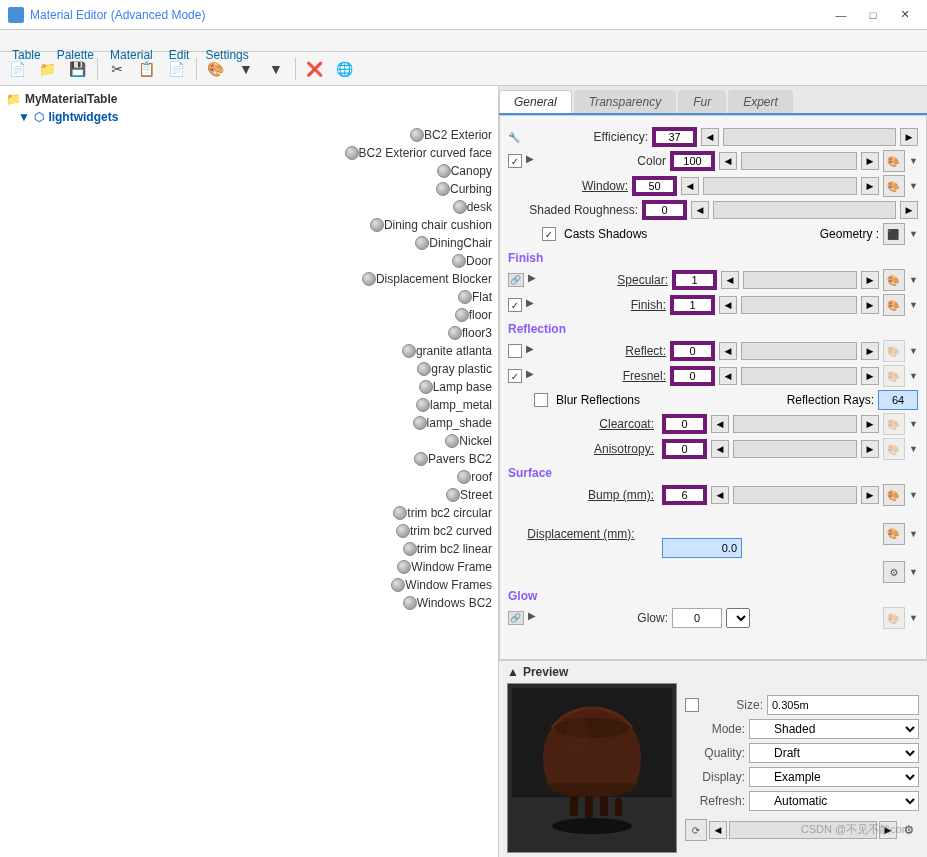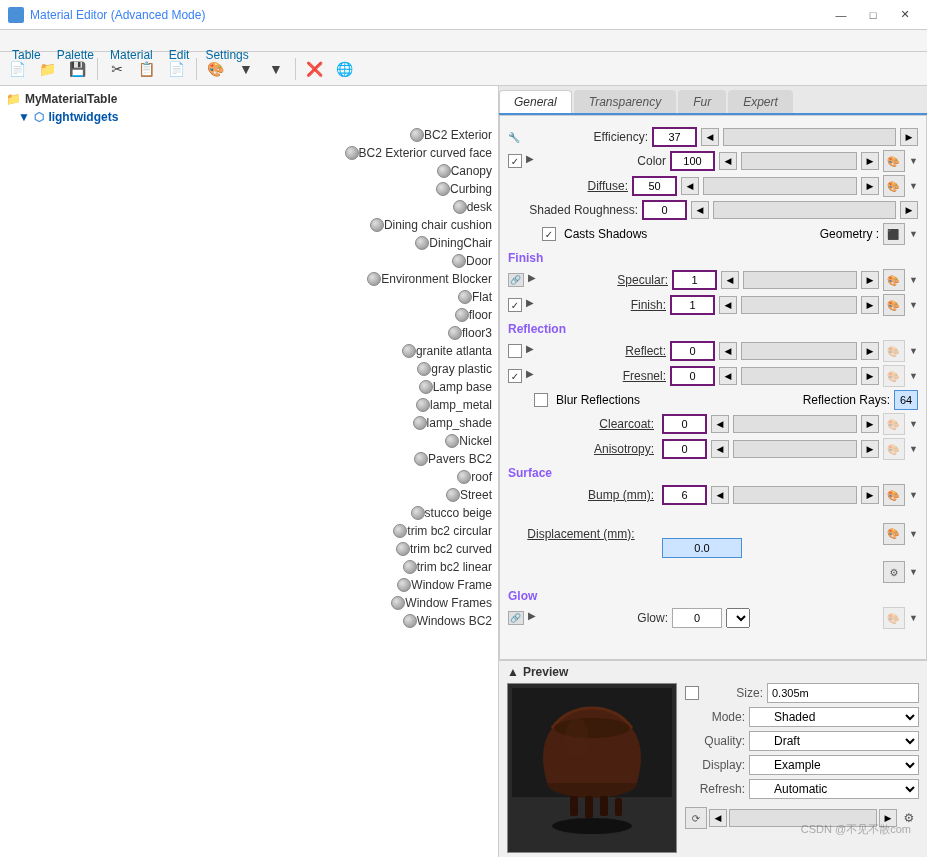--- a/index.html
+++ b/index.html
@@ -40,47 +40,47 @@
     .tab.active { background: #fff; color: #333; border-color: #ccc; font-weight: 500; }
 
     
     .properties { flex: 1; background: #f5f5f5; padding: 8px; overflow-y: auto; border: 1px solid #ccc; margin: 0; }
 
     
     .section-label { font-weight: bold; color: #8b5cf6; margin: 6px 0 4px 0; font-size: 12px; }
     .prop-row { display: flex; align-items: center; margin: 3px 0; gap: 4px; }
     .prop-label { color: #333; min-width: 120px; text-align: right; }
     .prop-label.underline { text-decoration: underline; cursor: pointer; }
-    .prop-value { width: 45px; height: 20px; border: 2px solid #701a75; background: #fff; padding: 1px 4px; text-align: center; }
+    .prop-value { width: 45px; height: 20px; border: 4px solid #701a75; background: #fff; padding: 1px 4px; text-align: center; }
     .slider-arrow { width: 18px; height: 18px; border: 1px solid #aaa; background: #e8e8e8; cursor: pointer; display: flex; align-items: center; justify-content: center; font-size: 9px; }
     .checkbox { width: 14px; height: 14px; border: 1px solid #888; background: #fff; display: flex; align-items: center; justify-content: center; cursor: pointer; flex-shrink: 0; }
     .checkbox.checked::after { content: '✓'; font-size: 10px; color: #333; }
     .icon-btn { width: 22px; height: 22px; border: 1px solid #aaa; background: #e8e8e8; cursor: pointer; display: flex; align-items: center; justify-content: center; font-size: 10px; color: #555; }
     .arrow-btn { width: 16px; height: 16px; background: transparent; border: none; cursor: pointer; color: #555; font-size: 10px; }
     .dropdown-arrow { font-size: 9px; color: #555; cursor: pointer; }
     .geometry-icon { width: 22px; height: 22px; border: 1px solid #aaa; background: #e8e8e8; display: flex; align-items: center; justify-content: center; font-size: 10px; }
 
     
     .preview-section { background: #f0f0f0; border-top: 1px solid #ccc; padding: 4px 8px; }
     .preview-header { display: flex; align-items: center; gap: 4px; margin-bottom: 4px; font-weight: bold; font-size: 12px; color: #333; }
-    .preview-body { display: flex; gap: 8px; }
+    .preview-body { display: flex; gap: 8px; align-items: center; }
     .preview-canvas { width: 170px; height: 170px; background: #2a2a2a; border: 1px solid #888; overflow: hidden; display: flex; align-items: center; justify-content: center; }
     .preview-controls { flex: 1; display: flex; flex-direction: column; gap: 4px; }
     .preview-row { display: flex; align-items: center; gap: 4px; }
     .preview-label { min-width: 60px; text-align: right; color: #555; }
     .preview-input { flex: 1; height: 20px; border: 1px solid #aaa; background: #fff; padding: 1px 4px; }
     .preview-select { flex: 1; height: 20px; border: 1px solid #aaa; background: #fff; padding: 1px 20px; }
     .preview-slider-row { display: flex; align-items: center; gap: 2px; margin-top: 4px; }
     .preview-gear { width: 20px; height: 20px; display: flex; align-items: center; justify-content: center; font-size: 12px; color: #555; cursor: pointer; }
 
     input[type="text"] { font-size: 11px; font-family: inherit; }
 
-    .reflection-rays-input { width: 24px; height: 20px; border: 1px solid #4a90d9; background: #cce4ff; padding: 9px 4px; text-align: center; font-size: 11px; }
-
-    .displacement-input { width: 80px; height: 20px; border: 1px solid #4a90d9; background: #cce4ff; padding: 1px 4px; text-align: center; font-size: 11px; margin-top: 29px; }
+    .reflection-rays-input { width: 40px; height: 20px; border: 1px solid #4a90d9; background: #cce4ff; padding: 9px 4px; text-align: center; font-size: 11px; }
+
+    .displacement-input { width: 80px; height: 20px; border: 1px solid #4a90d9; background: #cce4ff; padding: 1px 4px; text-align: right; font-size: 11px; margin-top: 29px; }
 
     .glow-value { width: 50px; height: 20px; border: 1px solid #aaa; background: #fff; padding: 1px 4px; text-align: center; font-size: 11px; }
 
     
     .left-panel::-webkit-scrollbar { width: 12px; }
     .left-panel::-webkit-scrollbar-track { background: #f0f0f0; }
     .left-panel::-webkit-scrollbar-thumb { background: #c0c0c0; border: 1px solid #aaa; }
 
     
     .watermark { position: fixed; bottom: 20px; right: 16px; color: rgba(100,100,100,0.5); font-size: 11px; }
@@ -165,21 +165,21 @@
     <div class="tree-item">
       <span class="material-icon"></span>
       <span>DiningChair</span>
     </div>
     <div class="tree-item">
       <span class="material-icon"></span>
       <span>Door</span>
     </div>
     <div class="tree-item">
       <span class="material-icon"></span>
-      <span>Environment Blocker</span>
+      <span>Displacement Blocker</span>
     </div>
     <div class="tree-item">
       <span class="material-icon"></span>
       <span>Flat</span>
     </div>
     <div class="tree-item">
       <span class="material-icon"></span>
       <span>floor</span>
     </div>
     <div class="tree-item">
@@ -214,24 +214,20 @@
       <span class="material-icon"></span>
       <span>Pavers BC2</span>
     </div>
     <div class="tree-item">
       <span class="material-icon"></span>
       <span>roof</span>
     </div>
     <div class="tree-item">
       <span class="material-icon"></span>
       <span>Street</span>
-    </div>
-    <div class="tree-item">
-      <span class="material-icon"></span>
-      <span>stucco beige</span>
     </div>
     <div class="tree-item">
       <span class="material-icon"></span>
       <span>trim bc2 circular</span>
     </div>
     <div class="tree-item">
       <span class="material-icon"></span>
       <span>trim bc2 curved</span>
     </div>
     <div class="tree-item">
@@ -278,21 +274,21 @@
         <span class="prop-label">Color</span>
         <input type="text" class="prop-value" value="100" style="">
         <div class="slider-arrow">◀</div>
         <div style="flex:1; height:18px; background:#e0e0e0; border:1px solid #aaa;"></div>
         <div class="slider-arrow">▶</div>
         <div class="icon-btn">🎨</div>
         <span class="dropdown-arrow">▼</span>
       </div>
 
       <div class="prop-row">
-        <span class="prop-label underline" style="padding-left:30px;">Diffuse:</span>
+        <span class="prop-label underline" style="padding-left:30px;">Window:</span>
         <input type="text" class="prop-value" value="50" style="">
         <div class="slider-arrow">◀</div>
         <div style="flex:1; height:18px; background:#e0e0e0; border:1px solid #aaa;"></div>
         <div class="slider-arrow">▶</div>
         <div class="icon-btn">🎨</div>
         <span class="dropdown-arrow">▼</span>
       </div>
 
       <div class="prop-row">
         <span class="prop-label" style="padding-left:0px; min-width:130px; text-align:right;">Shaded Roughness:</span>

